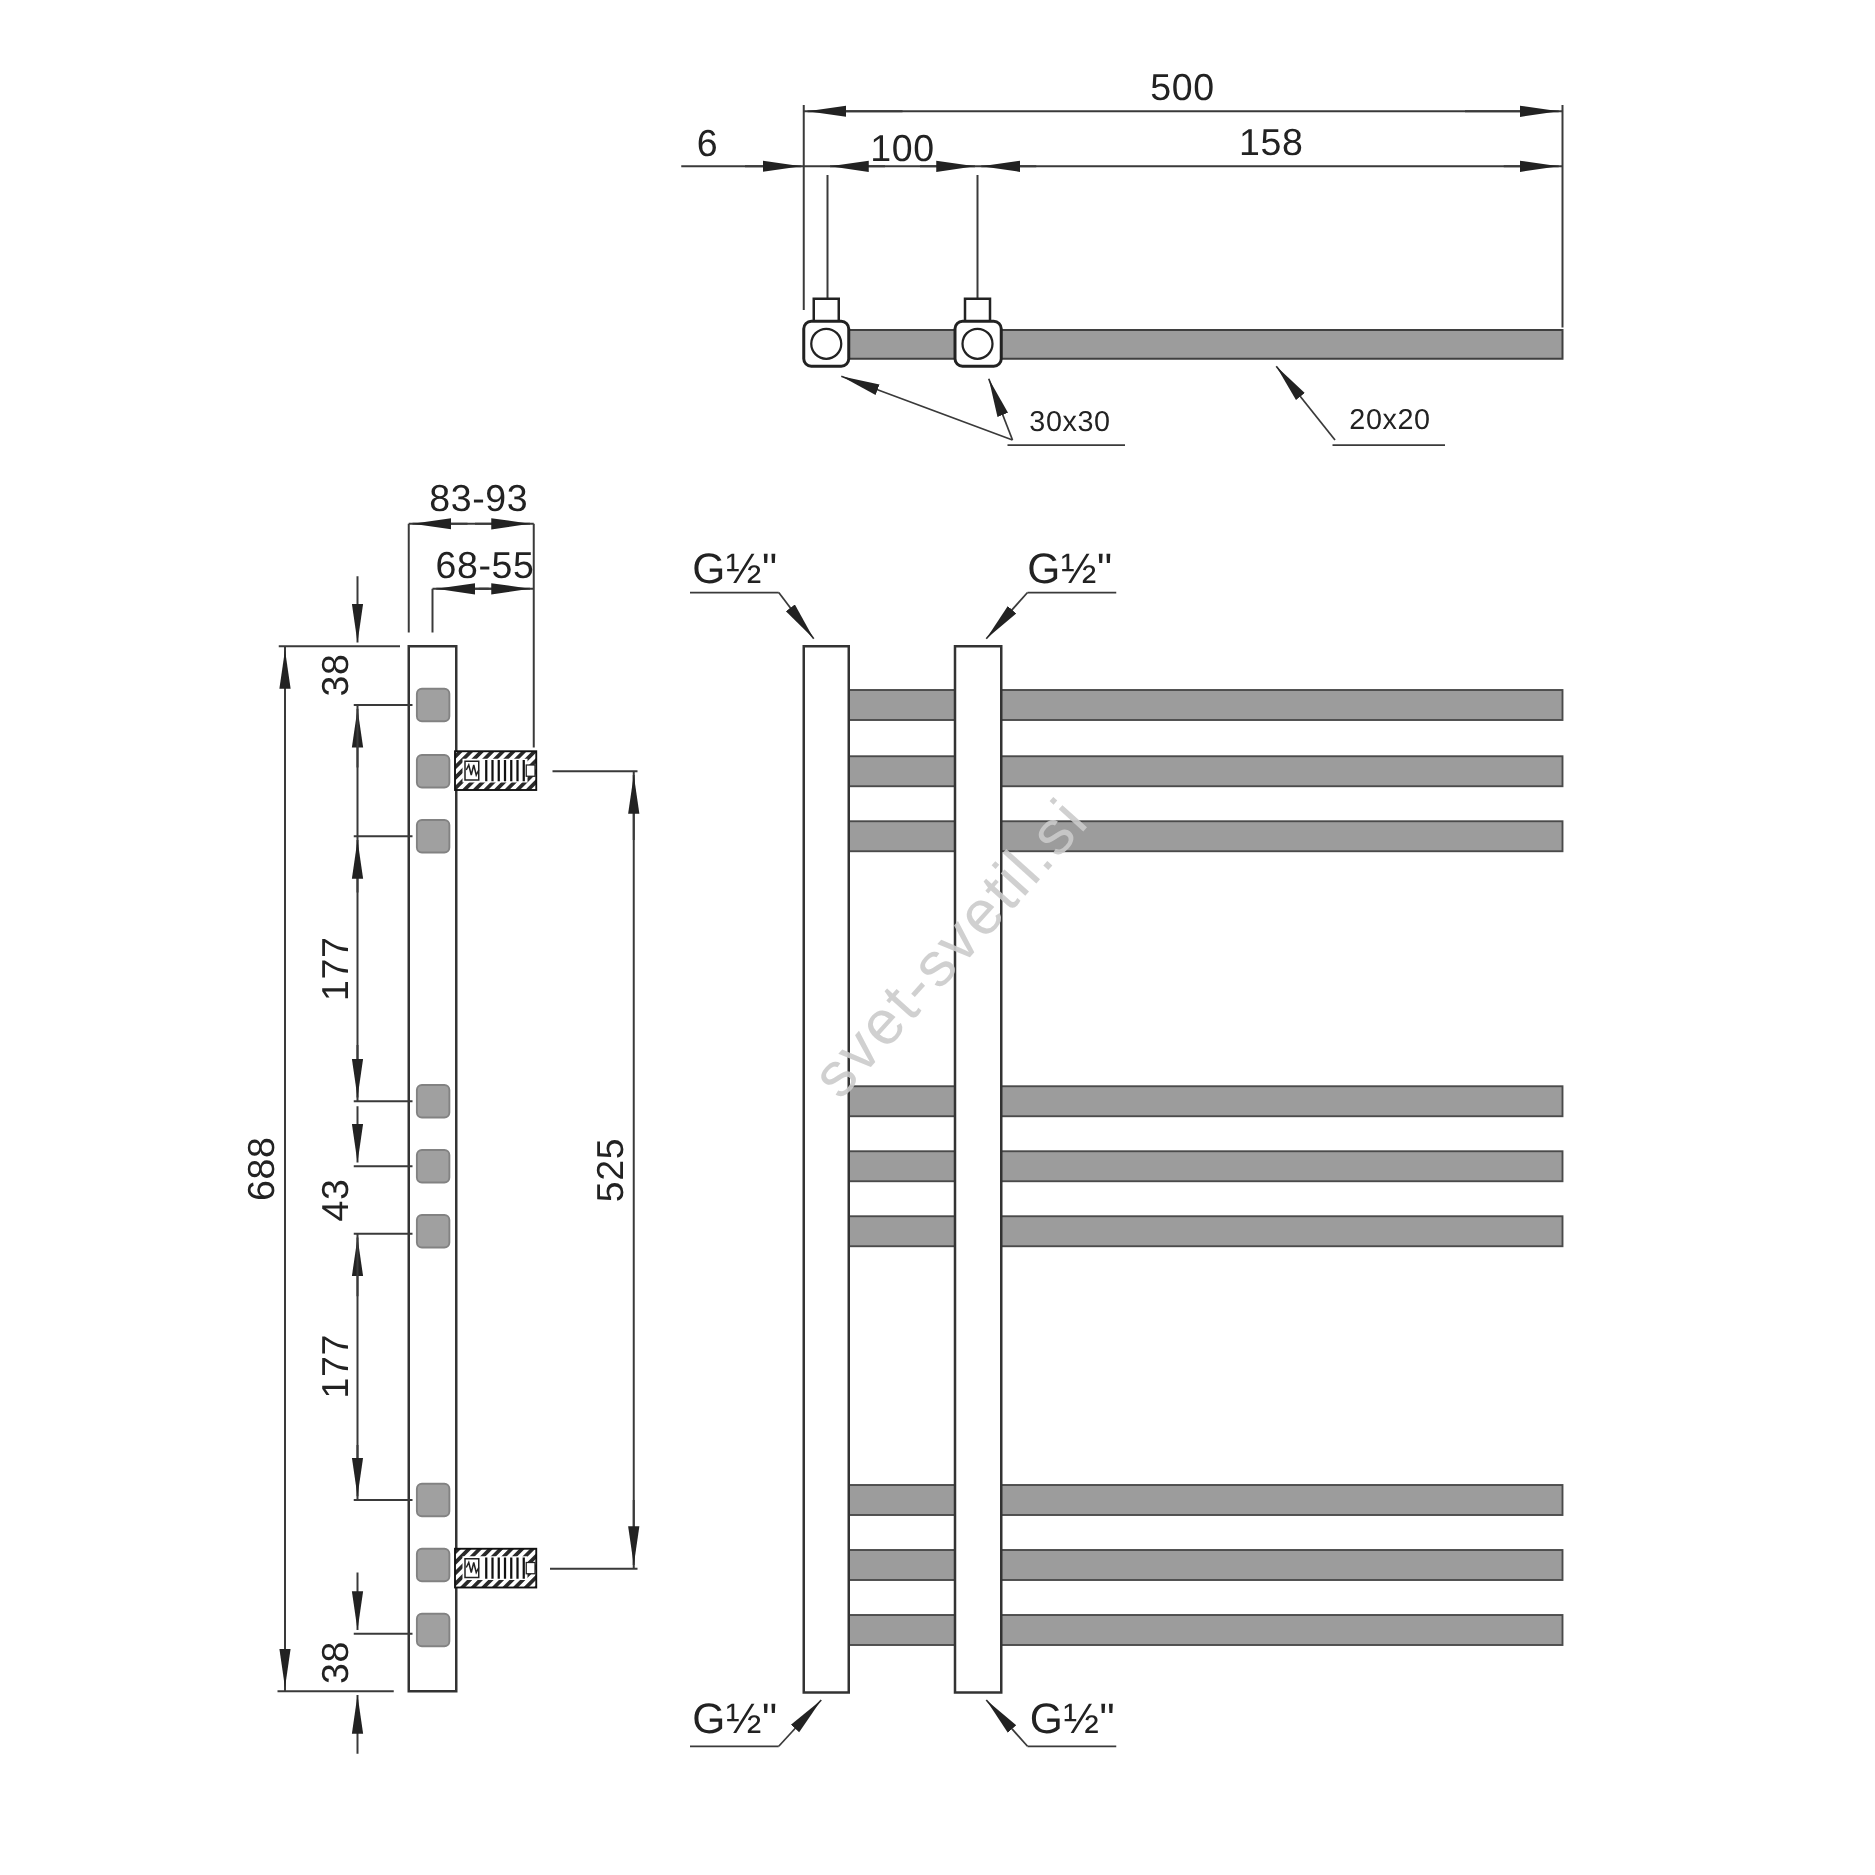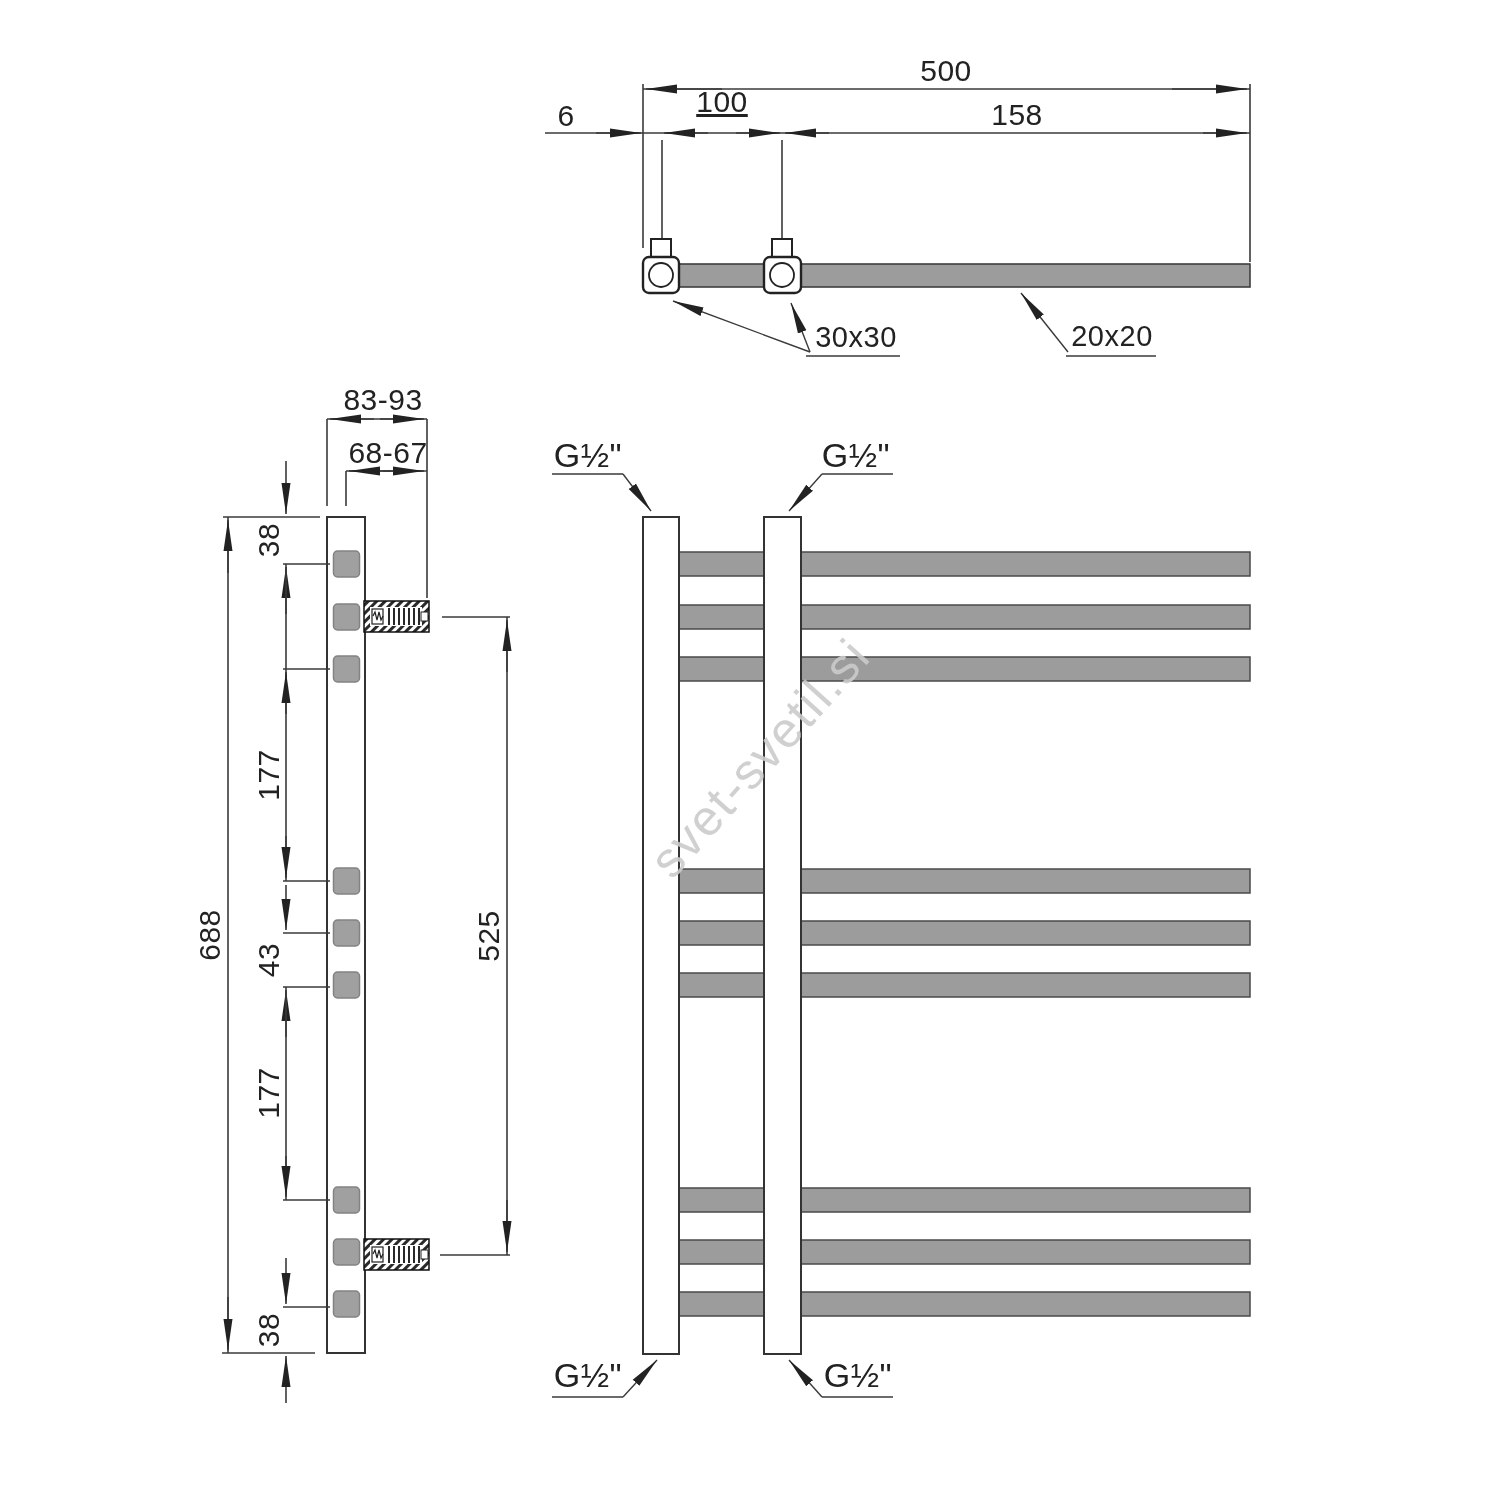--- a/index.html
+++ b/index.html
@@ -15,21 +15,21 @@
     position:absolute;
     transform:translate(-50%,-50%);
     font-size:30px;
     color:#222;
     white-space:nowrap;
     line-height:1;
     letter-spacing:0.5px;
   }
   .lbl.vert{transform:translate(-50%,-50%) rotate(-90deg);}
   .lbl.thread{font-size:34px;}
-  .lbl.callout{font-size:29px;}
+  .lbl.callout{font-size:23px;}
   #watermark{
     position:absolute;
     left:760px;top:758px;
     transform:translate(-50%,-50%) rotate(-48deg);
     font-size:50px;
     letter-spacing:2px;
     color:rgba(203,203,203,0.9);
     white-space:nowrap;
   }
 </style>
@@ -204,27 +204,27 @@
     <line x1="822" y1="474" x2="789" y2="511" marker-end="url(#arr)"></line>
     <line x1="552" y1="1397" x2="623" y2="1397"></line>
     <line x1="623" y1="1397" x2="657" y2="1360" marker-end="url(#arr)"></line>
     <line x1="822" y1="1397" x2="893" y2="1397"></line>
     <line x1="822" y1="1397" x2="789" y2="1360" marker-end="url(#arr)"></line>
   </g>
 </svg>
 
 <div class="lbl" style="left:946px;top:71px;">500</div>
 <div class="lbl" style="left:566px;top:116px;">6</div>
-<div class="lbl" style="left:722px;top:102px;text-decoration:underline;">100</div>
+<div class="lbl" style="left:722px;top:120px;">100</div>
 <div class="lbl" style="left:1017px;top:115px;">158</div>
 <div class="lbl callout" style="left:856px;top:337px;">30x30</div>
 <div class="lbl callout" style="left:1112px;top:336px;text-align:right;">20x20</div>
 
 <div class="lbl" style="left:383px;top:400px;">83-93</div>
-<div class="lbl" style="left:388px;top:453px;">68-67</div>
+<div class="lbl" style="left:388px;top:453px;">68-55</div>
 <div class="lbl vert" style="left:269px;top:540px;">38</div>
 <div class="lbl vert" style="left:269px;top:775px;">177</div>
 <div class="lbl vert" style="left:269px;top:960px;">43</div>
 <div class="lbl vert" style="left:269px;top:1093px;">177</div>
 <div class="lbl vert" style="left:269px;top:1330px;">38</div>
 <div class="lbl vert" style="left:210px;top:935px;">688</div>
 <div class="lbl vert" style="left:489px;top:936px;">525</div>
 
 <div class="lbl thread" style="left:588px;top:455px;">G½"</div>
 <div class="lbl thread" style="left:856px;top:455px;">G½"</div>

